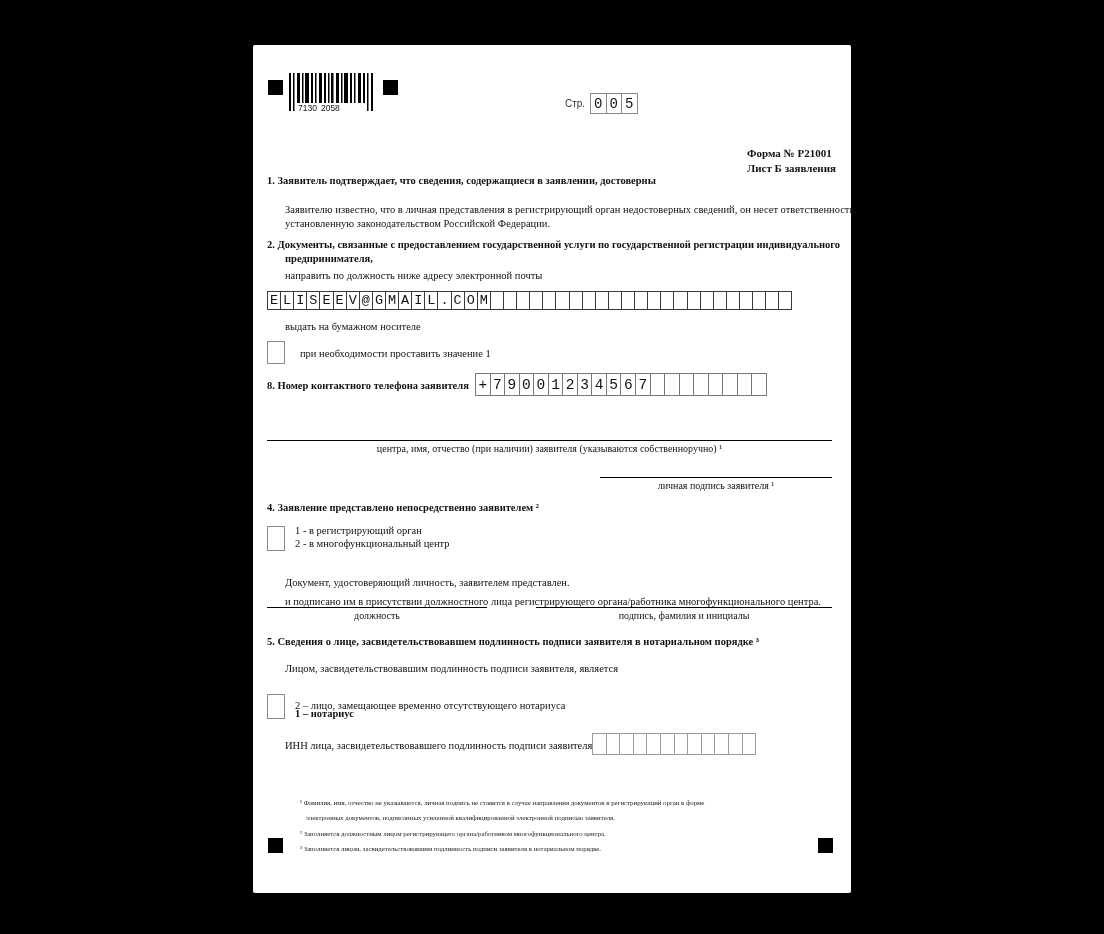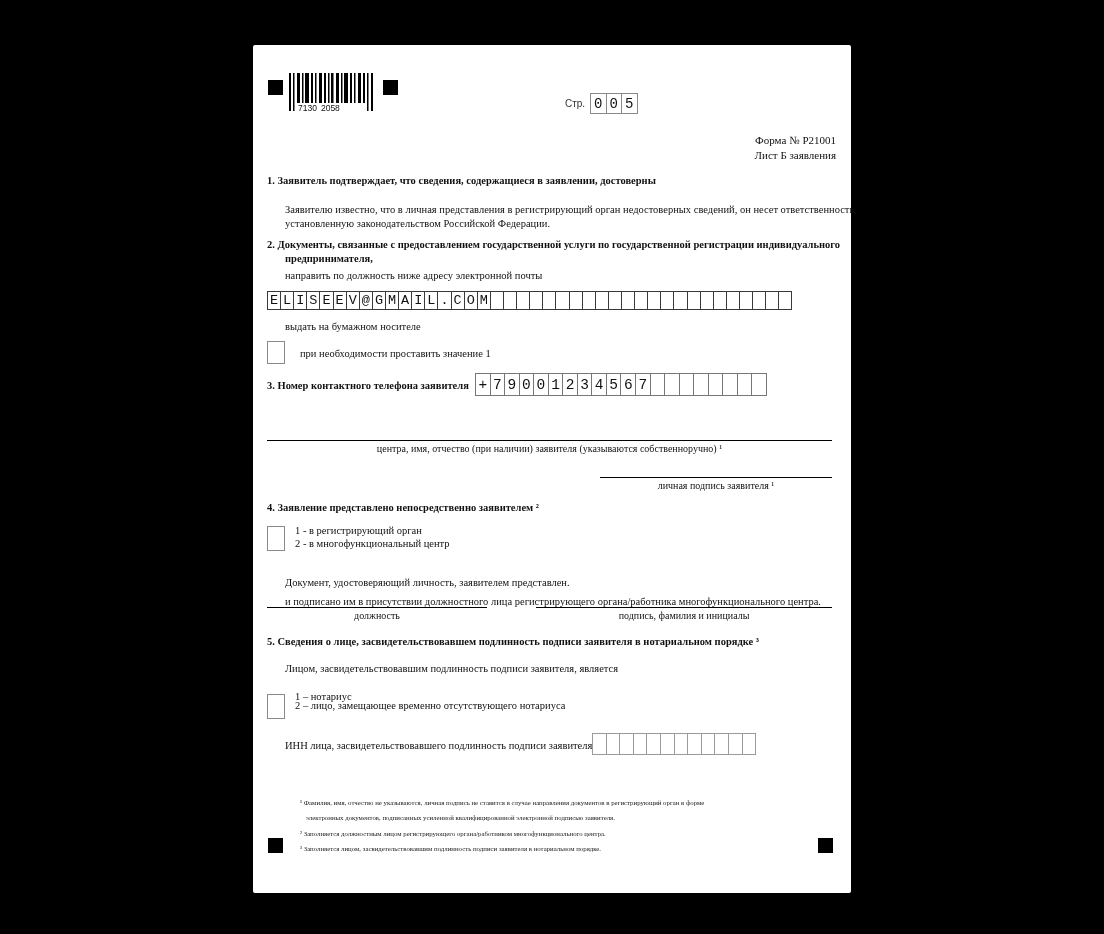--- a/index.html
+++ b/index.html
@@ -18,21 +18,21 @@
     font-family:"Liberation Mono","DejaVu Sans Mono",monospace;
     border:1px solid #666;margin-left:-1px;box-sizing:border-box;background:#fff;}
   .cellrow .cell:first-child{margin-left:0;}
   .email-row .cell{width:14.12px;height:19px;font-size:13.5px;border-color:#3a3a3a;}
   .phone-row .cell{width:15.55px;height:23px;font-size:14.5px;border-color:#777;}
   .inn-row .cell{width:14.6px;height:22px;font-size:13px;border-color:#9a9a9a;}
   .pagenum-row .cell{width:16.5px;height:21px;font-size:14px;border-color:#8a8a8a;}
   .checkbox{position:absolute;border:1.5px solid #8a8a8a;background:#fff;box-sizing:border-box;}
   .fieldline{position:absolute;border-top:1.6px solid #000;}
   .caption{font-size:10px;text-align:center;white-space:nowrap;}
-  .rightblock{text-align:right;font-weight:normal;font-size:11px;line-height:15px;}
+  .rightblock{font-weight:bold;font-size:11px;line-height:15px;margin-top:13px;}
   .barcode-digits{position:absolute;bottom:0;left:7px;right:3px;display:flex;
     background:transparent;
     font-family:"Liberation Sans","DejaVu Sans",sans-serif;font-size:8.5px;}
   .barcode-digits span{background:#fff;padding:0 2px;}
   .strlabel{font-family:"Liberation Sans","DejaVu Sans",sans-serif;font-size:10px;color:#333;}
 </style>
 </head>
 <body>
 
 <div class="canvas">
@@ -127,21 +127,21 @@
         <span class="cell"></span>
         <span class="cell"></span>
         <span class="cell"></span>
         <span class="cell"></span>
         <span class="cell"></span>
       </div>
     <div class="abs txt" style="left:32px;top:275px;">выдать на бумажном носителе</div>
     <div class="checkbox" style="left:14px;top:296px;width:18px;height:23px;"></div>
     <div class="abs txt" style="left:47px;top:302px;">при необходимости проставить значение 1</div>
 
-    <div class="abs txt bold" style="left:14px;top:334px;">3. Номер контактного телефона заявителя</div>
+    <div class="abs txt bold" style="left:14px;top:334px;">8. Номер контактного телефона заявителя</div>
     <div class="abs cellrow phone-row" style="left:222px;top:328px;">
         <span class="cell">+</span>
         <span class="cell">7</span>
         <span class="cell">9</span>
         <span class="cell">0</span>
         <span class="cell">0</span>
         <span class="cell">1</span>
         <span class="cell">2</span>
         <span class="cell">3</span>
         <span class="cell">4</span>
@@ -170,21 +170,21 @@
     <div class="abs txt" style="left:32px;top:517px;margin-top:33px;">и подписано им в присутствии должностного лица регистрирующего органа/работника многофункционального центра.</div>
     <div class="abs txt" style="left:32px;top:531px;">Документ, удостоверяющий личность, заявителем представлен.</div>
     <div class="fieldline" style="left:14px;top:562px;width:220px;"></div>
     <div class="abs caption" style="left:14px;top:565px;width:220px;">должность</div>
     <div class="fieldline" style="left:283px;top:562px;width:296px;"></div>
     <div class="abs caption" style="left:283px;top:565px;width:296px;">подпись, фамилия и инициалы</div>
 
     <div class="abs txt bold" style="left:14px;top:590px;">5. Сведения о лице, засвидетельствовавшем подлинность подписи заявителя в нотариальном порядке ³</div>
     <div class="abs txt" style="left:32px;top:617px;">Лицом, засвидетельствовавшим подлинность подписи заявителя, является</div>
     <div class="checkbox" style="left:14px;top:649px;width:18px;height:25px;"></div>
-    <div class="abs txt" style="left:42px;top:645px;">1 – нотариус</div>
+    <div class="abs txt" style="left:42px;top:662px;font-weight:bold;">1 – нотариус</div>
     <div class="abs txt" style="left:42px;top:654px;">2 – лицо, замещающее временно отсутствующего нотариуса</div>
     <div class="abs txt" style="left:32px;top:694px;">ИНН лица, засвидетельствовавшего подлинность подписи заявителя</div>
     <div class="abs cellrow inn-row" style="left:339px;top:688px;">
         <span class="cell"></span>
         <span class="cell"></span>
         <span class="cell"></span>
         <span class="cell"></span>
         <span class="cell"></span>
         <span class="cell"></span>
         <span class="cell"></span>

